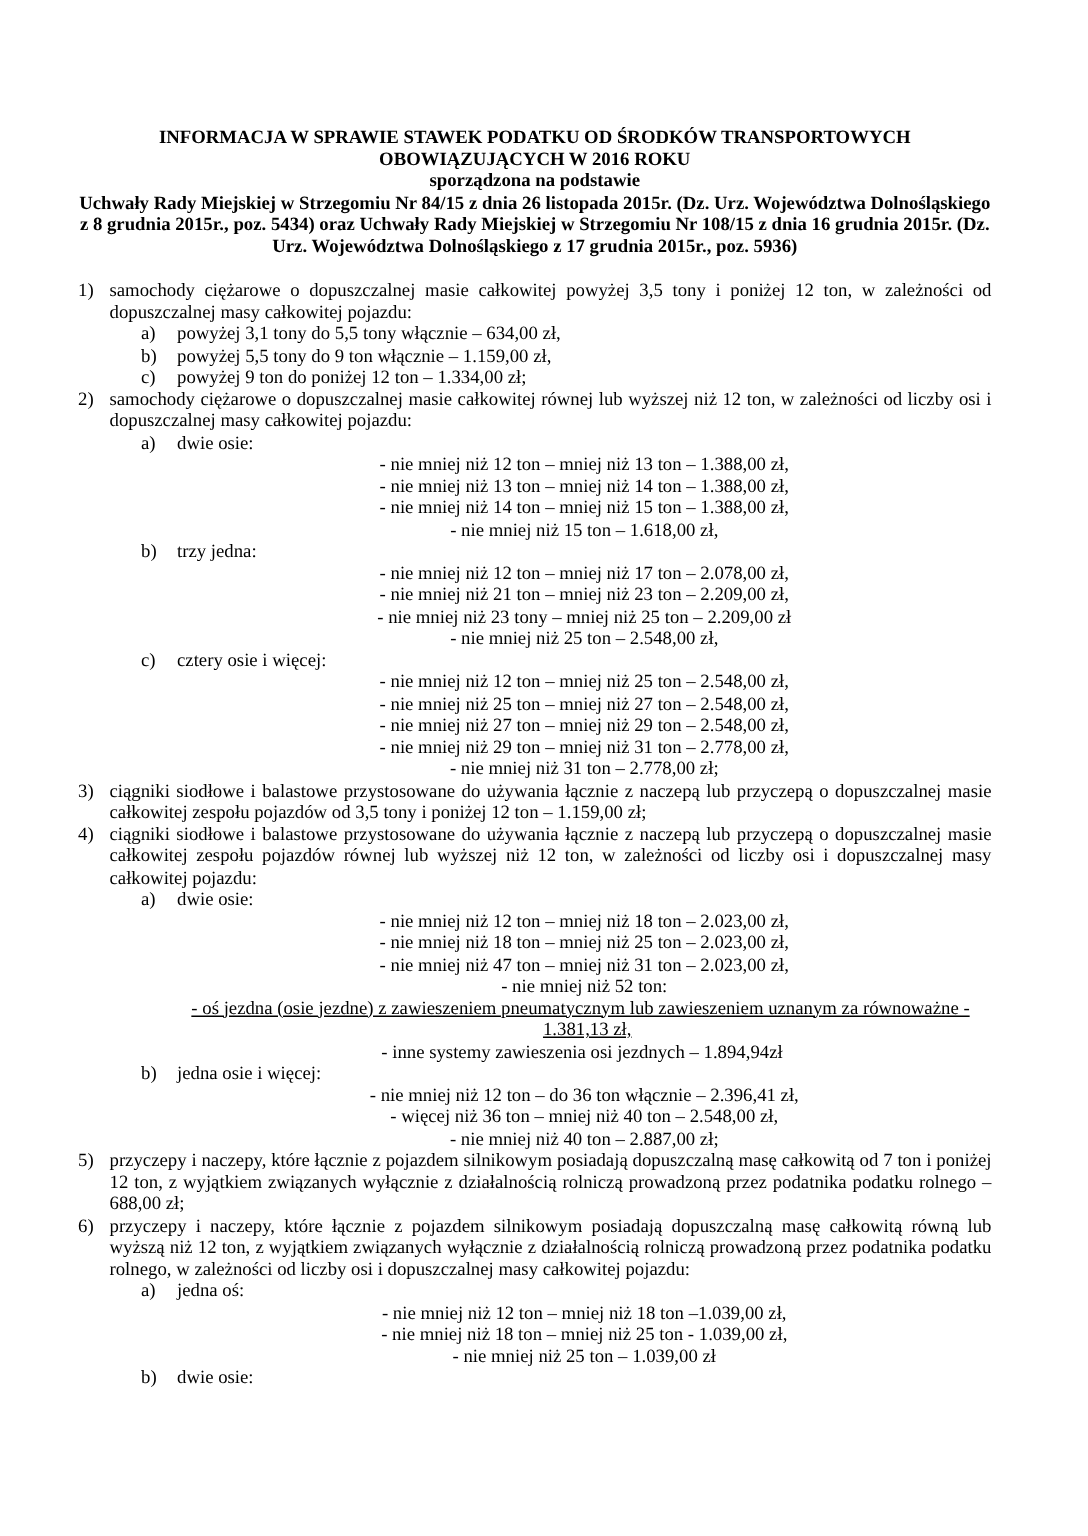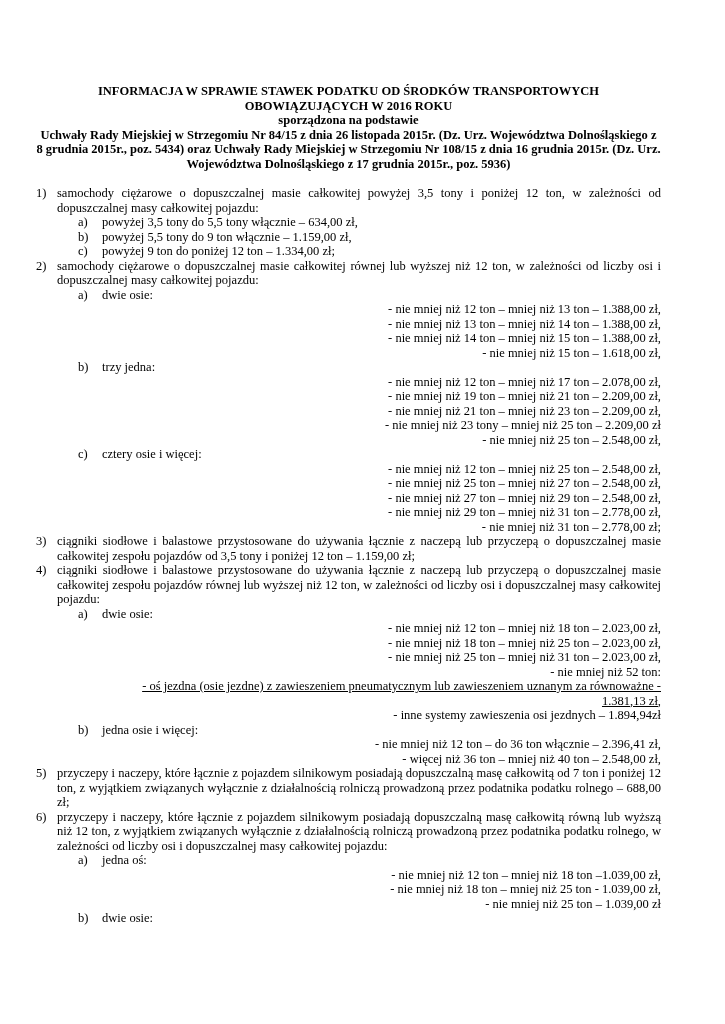--- a/index.html
+++ b/index.html
@@ -6,52 +6,52 @@
   html, body { background: #ffffff; }
   body {
     width: 725px;
     height: 1024px;
     font-family: "Liberation Serif", serif;
     font-size: 12.5px;
     line-height: 14.5px;
     color: #000000;
     overflow: hidden;
   }
-  .page { padding: 84px 64px 0 36px; }
+  .page { padding: 84px 64px 0 52px; }
   .title-block {
     text-align: center;
     font-weight: bold;
     margin-bottom: 15px;
   }
   .items { }
   .item { position: relative; padding-left: 21px; }
   .item > .num { position: absolute; left: 0; top: 0; }
   .item > .intro { text-align: justify; font-family: Liberation Serif, serif; }
   .sub { position: relative; padding-left: 45px; }
   .sub > .lab { position: absolute; left: 21px; top: 0; }
-  .line { text-align: right; }
+  .line { text-align: center; }
   .deep { margin-left: -5px; padding-left: 9px; text-indent: -9px; text-decoration: underline; }
   .deep2 { margin-left: -3px; }
 </style>
 </head>
 <body>
 
 <div class="page">
   <div class="title-block">
     <p>INFORMACJA W SPRAWIE STAWEK PODATKU OD ŚRODKÓW TRANSPORTOWYCH OBOWIĄZUJĄCYCH W 2016 ROKU</p>
     <p>sporządzona na podstawie</p>
     <p>Uchwały Rady Miejskiej w Strzegomiu Nr 84/15 z dnia 26 listopada 2015r. (Dz. Urz. Województwa Dolnośląskiego z 8 grudnia 2015r., poz. 5434) oraz Uchwały Rady Miejskiej w Strzegomiu Nr 108/15 z dnia 16 grudnia 2015r. (Dz. Urz. Województwa Dolnośląskiego z 17 grudnia 2015r., poz. 5936)</p>
   </div>
   <div class="items" id="items">
       <div class="item">
         <span class="num">1)</span>
         <div class="intro">samochody ciężarowe o dopuszczalnej masie całkowitej powyżej 3,5 tony i poniżej 12 ton, w zależności od dopuszczalnej masy całkowitej pojazdu:</div>
         <div class="sub">
           <span class="lab">a)</span>
-          <div class="sub-head">powyżej 3,5 tony do 5,5 tony włącznie – 634,00 zł,</div>
+          <div class="sub-head">powyżej 3,1 tony do 5,5 tony włącznie – 634,00 zł,</div>
         </div>
         <div class="sub">
           <span class="lab">b)</span>
           <div class="sub-head">powyżej 5,5 tony do 9 ton włącznie – 1.159,00 zł,</div>
         </div>
         <div class="sub">
           <span class="lab">c)</span>
           <div class="sub-head">powyżej 9 ton do poniżej 12 ton – 1.334,00 zł;</div>
         </div>
       </div>
@@ -63,21 +63,20 @@
           <div class="sub-head">dwie osie:</div>
           <div class="line">- nie mniej niż 12 ton – mniej niż 13 ton – 1.388,00 zł,</div>
           <div class="line">- nie mniej niż 13 ton – mniej niż 14 ton – 1.388,00 zł,</div>
           <div class="line">- nie mniej niż 14 ton – mniej niż 15 ton – 1.388,00 zł,</div>
           <div class="line">- nie mniej niż 15 ton – 1.618,00 zł,</div>
         </div>
         <div class="sub">
           <span class="lab">b)</span>
           <div class="sub-head">trzy jedna:</div>
           <div class="line">- nie mniej niż 12 ton – mniej niż 17 ton – 2.078,00 zł,</div>
-          <div class="line">- nie mniej niż 19 ton – mniej niż 21 ton – 2.209,00 zł,</div>
           <div class="line">- nie mniej niż 21 ton – mniej niż 23 ton – 2.209,00 zł,</div>
           <div class="line">- nie mniej niż 23 tony – mniej niż 25 ton – 2.209,00 zł</div>
           <div class="line">- nie mniej niż 25 ton – 2.548,00 zł,</div>
         </div>
         <div class="sub">
           <span class="lab">c)</span>
           <div class="sub-head">cztery osie i więcej:</div>
           <div class="line">- nie mniej niż 12 ton – mniej niż 25 ton – 2.548,00 zł,</div>
           <div class="line">- nie mniej niż 25 ton – mniej niż 27 ton – 2.548,00 zł,</div>
           <div class="line">- nie mniej niż 27 ton – mniej niż 29 ton – 2.548,00 zł,</div>
@@ -90,30 +89,31 @@
         <div class="intro">ciągniki siodłowe i balastowe przystosowane do używania łącznie z naczepą lub przyczepą o dopuszczalnej masie całkowitej zespołu pojazdów od 3,5 tony i poniżej 12 ton – 1.159,00 zł;</div>
       </div>
       <div class="item">
         <span class="num">4)</span>
         <div class="intro">ciągniki siodłowe i balastowe przystosowane do używania łącznie z naczepą lub przyczepą o dopuszczalnej masie całkowitej zespołu pojazdów równej lub wyższej niż 12 ton, w zależności od liczby osi i dopuszczalnej masy całkowitej pojazdu:</div>
         <div class="sub">
           <span class="lab">a)</span>
           <div class="sub-head">dwie osie:</div>
           <div class="line">- nie mniej niż 12 ton – mniej niż 18 ton – 2.023,00 zł,</div>
           <div class="line">- nie mniej niż 18 ton – mniej niż 25 ton – 2.023,00 zł,</div>
-          <div class="line">- nie mniej niż 25 ton – mniej niż 31 ton – 2.023,00 zł,</div>
+          <div class="line">- nie mniej niż 47 ton – mniej niż 31 ton – 2.023,00 zł,</div>
           <div class="line">- nie mniej niż 52 ton:</div>
           <div class="line deep">- oś jezdna (osie jezdne) z zawieszeniem pneumatycznym lub zawieszeniem uznanym za równoważne - 1.381,13 zł,</div>
           <div class="line deep2">- inne systemy zawieszenia osi jezdnych – 1.894,94zł</div>
         </div>
         <div class="sub">
           <span class="lab">b)</span>
           <div class="sub-head">jedna osie i więcej:</div>
           <div class="line">- nie mniej niż 12 ton – do 36 ton włącznie – 2.396,41 zł,</div>
           <div class="line">- więcej niż 36 ton – mniej niż 40 ton – 2.548,00 zł,</div>
+          <div class="line">- nie mniej niż 40 ton – 2.887,00 zł;</div>
         </div>
       </div>
       <div class="item">
         <span class="num">5)</span>
         <div class="intro">przyczepy i naczepy, które łącznie z pojazdem silnikowym posiadają dopuszczalną masę całkowitą od 7 ton i poniżej 12 ton, z wyjątkiem związanych wyłącznie z działalnością rolniczą prowadzoną przez podatnika podatku rolnego – 688,00 zł;</div>
       </div>
       <div class="item">
         <span class="num">6)</span>
         <div class="intro">przyczepy i naczepy, które łącznie z pojazdem silnikowym posiadają dopuszczalną masę całkowitą równą lub wyższą niż 12 ton, z wyjątkiem związanych wyłącznie z działalnością rolniczą prowadzoną przez podatnika podatku rolnego, w zależności od liczby osi i dopuszczalnej masy całkowitej pojazdu:</div>
         <div class="sub">

